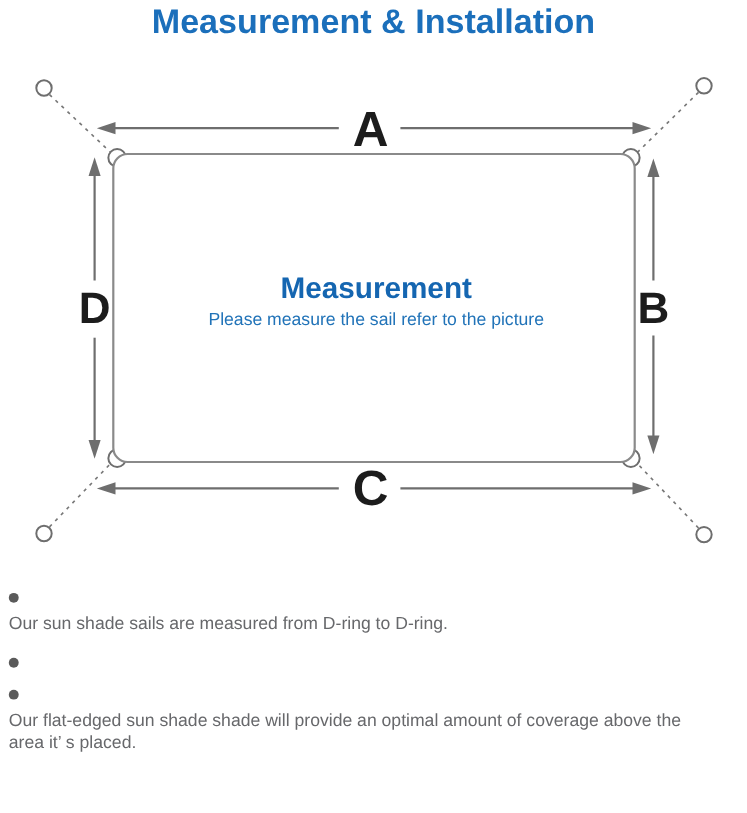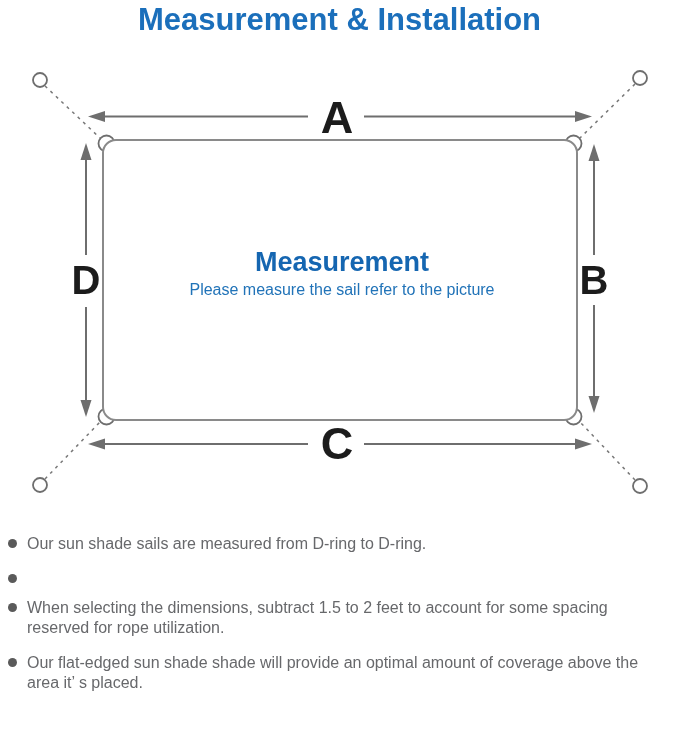--- a/index.html
+++ b/index.html
@@ -36,21 +36,21 @@
     font-family:"Liberation Sans", sans-serif;}
   .center-sub{fill:var(--subtitle-blue);font-size:16px;text-anchor:middle;
     font-family:"Liberation Sans", sans-serif;}
   .notes{
     position:absolute;top:534px;left:0;width:679px;list-style:none;
     padding:0 6px 0 8px;
   }
   .notes li{
     display:flex;align-items:flex-start;gap:10px;
     margin-bottom:15px;
-    color:var(--text-gray);font-size:16px;line-height:20px;
+    color:var(--text-gray);font-size:16px;line-height:20px;flex-direction:column;
   }
   .notes .dot{
     flex:0 0 auto;width:9px;height:9px;border-radius:50%;
     background:var(--bullet-gray);margin-top:5px;
   }
   .notes .note-text{max-width:645px;display:block;}
 </style>
 </head>
 <body>
 
@@ -116,21 +116,17 @@
   <ul class="notes">
     <li>
       <span class="dot"></span>
       <span class="note-text">Our sun shade sails are measured from D-ring to D-ring.</span>
     </li>
     <li>
       <span class="dot"></span>
     </li>
     <li>
       <span class="dot"></span>
-      <span class="note-text">When selecting the dimensions, subtract 1.5 to 2 feet to account for some spacing reserved for rope utilization.</span>
-    </li>
-    <li>
-      <span class="dot"></span>
       <span class="note-text">Our flat-edged sun shade shade will provide an optimal amount of coverage above the area it’ s placed.</span>
     </li>
   </ul>
 
 </div>
 
 </body></html>

